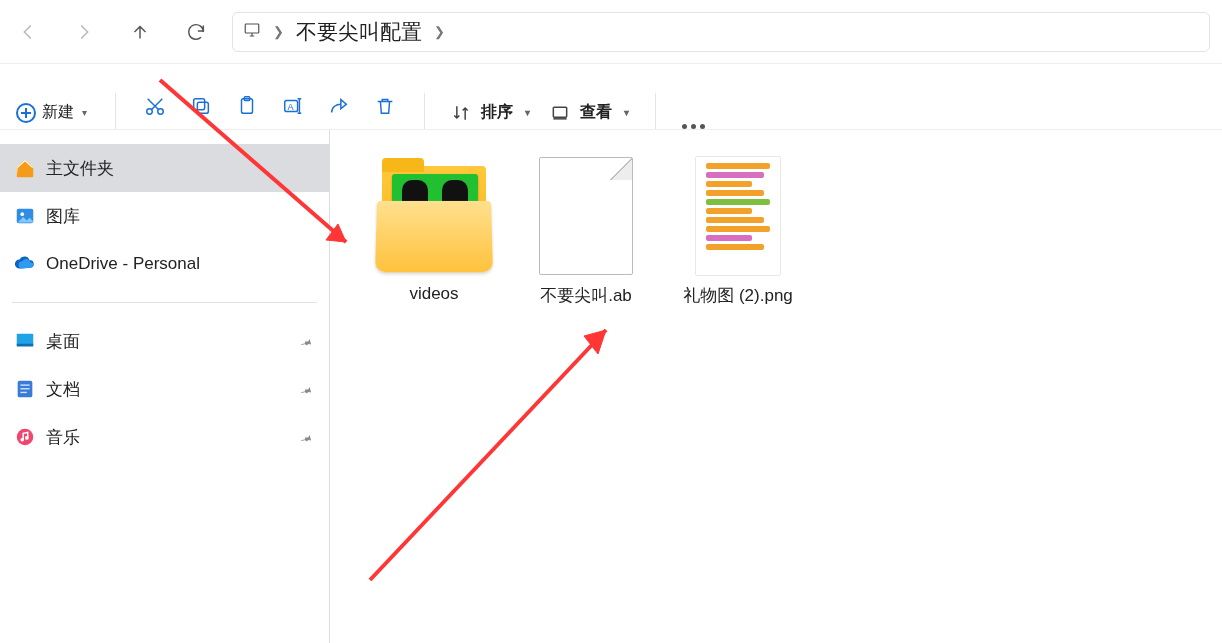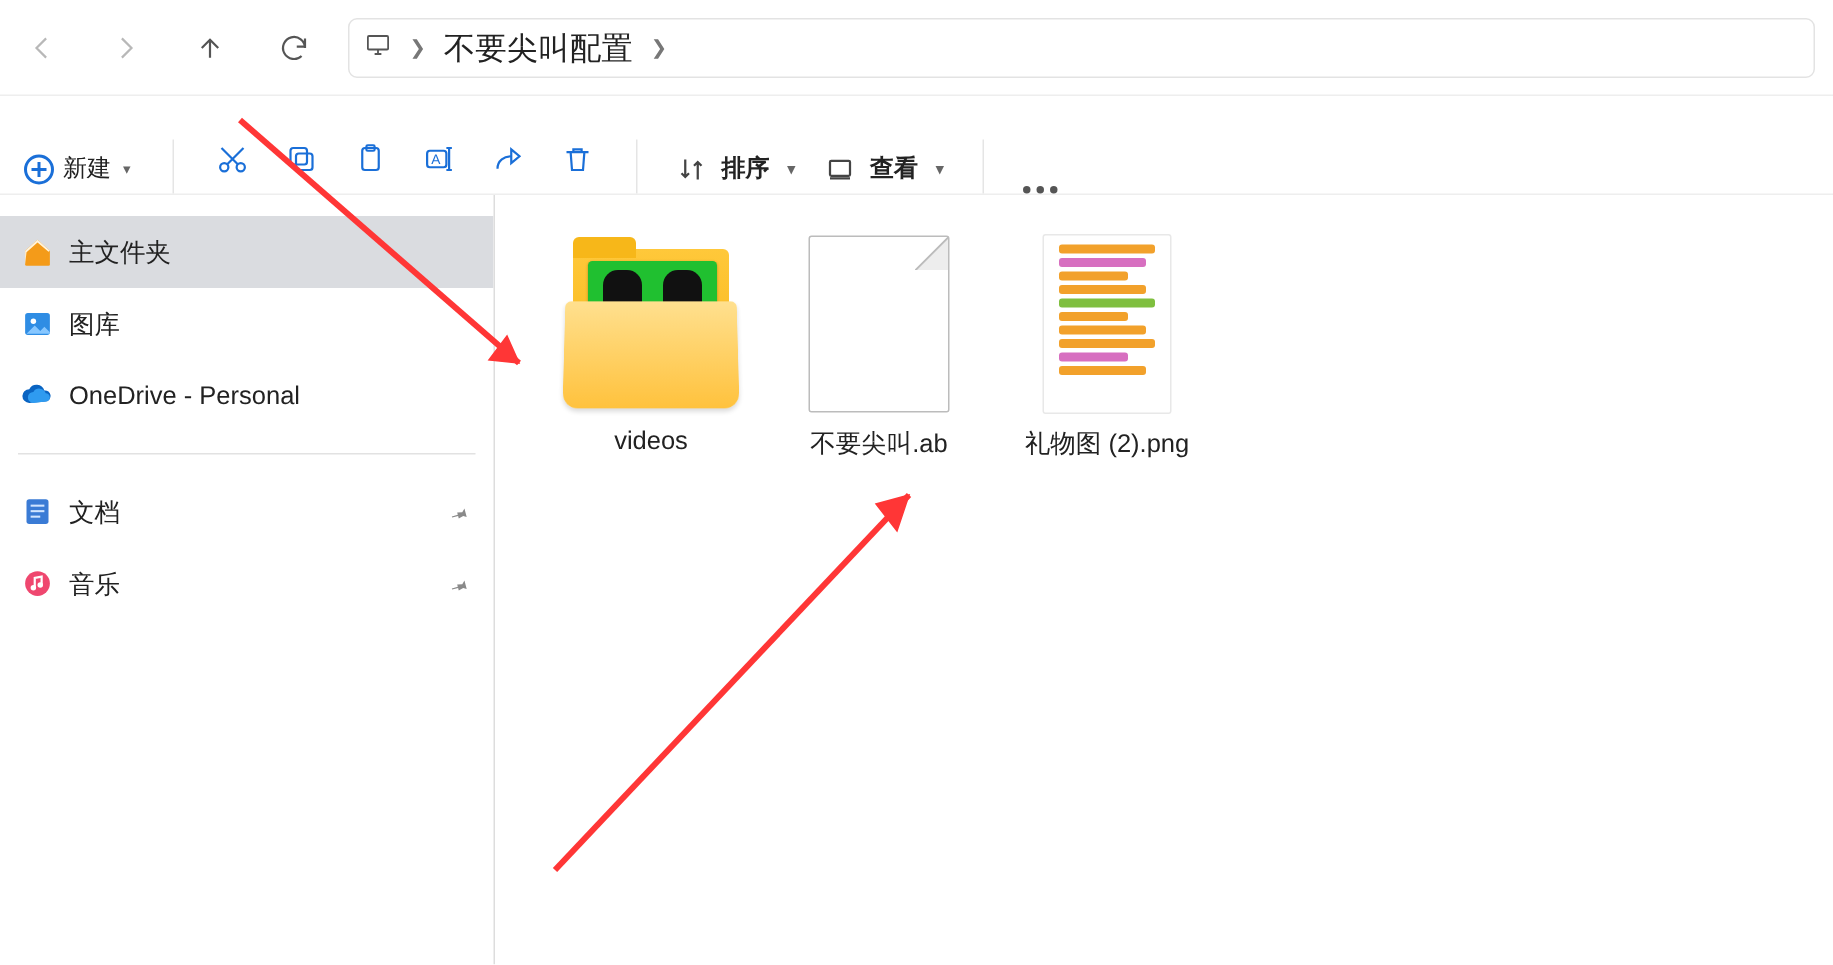--- a/index.html
+++ b/index.html
@@ -301,20 +301,32 @@
         <svg viewBox="0 0 24 24">
             <path fill="#0a64c2" d="M6 17a5 5 0 010-10 6 6 0 0111 1 4 4 0 011 8z"></path>
             <path fill="#2f9bf0" d="M9 17a4 4 0 010-8 5 5 0 019 1 3 3 0 010 6z"></path>
           </svg>
       </span>
       <span>OneDrive - Personal</span>
     </div>
 
     <div class="side-divider"></div>
 
+    <div class="side-item">
+      <span class="side-icon">
+        <svg viewBox="0 0 24 24">
+            <rect x="3" y="4" width="18" height="13" rx="1" fill="#1fa2e8"></rect>
+            <rect x="3" y="15" width="18" height="3" fill="#0f6fb0"></rect>
+          </svg>
+      </span>
+      <span>桌面</span>
+      <span class="pin"><svg viewBox="0 0 24 24" fill="currentColor">
+            <path d="M14 3l7 7-4 1-3 5-2-2-5 5-1-1 5-5-2-2 5-3z"></path>
+          </svg></span>
+    </div>
     <div class="side-item">
       <span class="side-icon">
         <svg viewBox="0 0 24 24">
             <rect x="4" y="3" width="16" height="18" rx="2" fill="#3a7bd5"></rect>
             <rect x="7" y="7" width="10" height="1.5" fill="#cfe4ff"></rect>
             <rect x="7" y="11" width="10" height="1.5" fill="#cfe4ff"></rect>
             <rect x="7" y="15" width="7" height="1.5" fill="#cfe4ff"></rect>
           </svg>
       </span>
       <span>文档</span>

